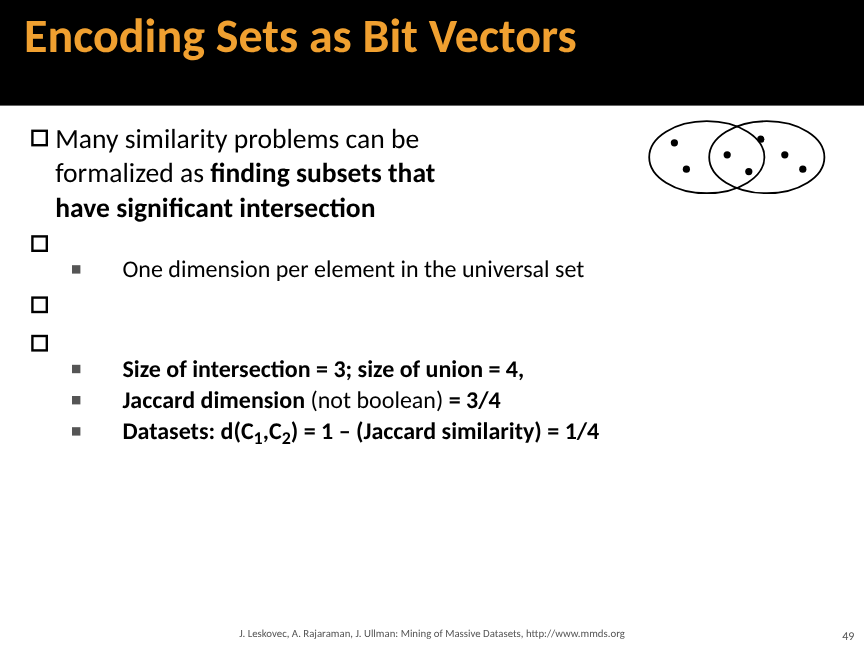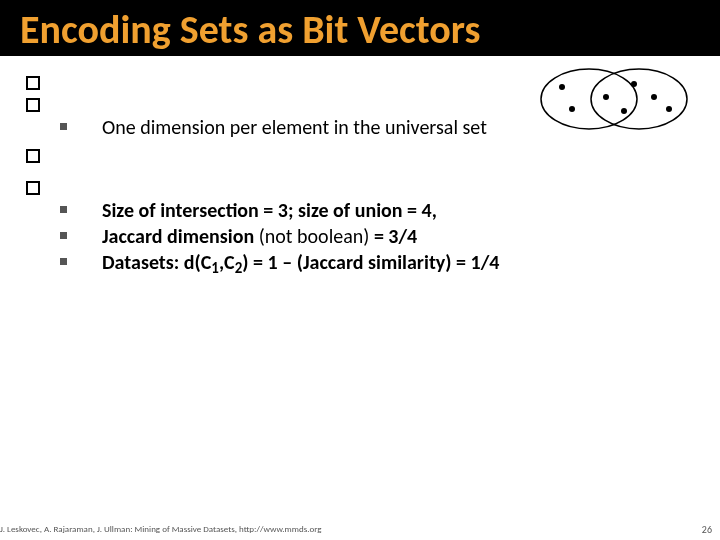--- a/index.html
+++ b/index.html
@@ -6,21 +6,21 @@
   body {
     width: 720px;
     height: 540px;
     font-family: Calibri, Arial, sans-serif;
     background: #fff;
     position: relative;
     overflow: hidden;
   }
   .title-bar {
     background: #000;
-    height: 56px;
+    height: 88px;
     padding: 8px 20px 0 20px;
     display: flex;
     align-items: flex-start;
   }
   .title-text {
     color: #f0a030;
     font-size: 40px;
     font-weight: bold;
     line-height: 1.1;
   }
@@ -74,20 +74,21 @@
   .venn {
     position: absolute;
     top: 3px;
     right: 26px;
   }
   .footer {
     position: absolute;
     bottom: 6px;
     left: 0;
     width: 100%;
+    text-align: center;
     font-size: 9px;
     color: #555;
   }
   .pagenum {
     position: absolute;
     bottom: 4px;
     right: 8px;
     font-size: 10px;
     color: #555;
   }
@@ -108,20 +109,25 @@
     <circle cx="38" cy="50" r="3" fill="#000"></circle>
     <circle cx="72" cy="38" r="3" fill="#000"></circle>
     <circle cx="90" cy="52" r="3" fill="#000"></circle>
     <circle cx="100" cy="25" r="3" fill="#000"></circle>
     <circle cx="120" cy="38" r="3" fill="#000"></circle>
     <circle cx="135" cy="50" r="3" fill="#000"></circle>
   </svg>
 
   <div class="bullet-row">
     <div class="box-bullet"></div>
+    <div class="bullet-text">
+      <span>Many similarity problems can be</span><br>
+      <span>formalized as </span><span class="bold">finding subsets that</span><br>
+      <span class="bold">have significant intersection</span>
+    </div>
   </div>
 
   <div class="bullet-row">
     <div class="box-bullet"></div>
   </div>
 
   <div class="sub-list">
     <div class="sub-row">
       <div class="square-bullet"></div>
       <div class="sub-text">One dimension per element in the universal set</div>
@@ -153,13 +159,13 @@
       <div class="square-bullet"></div>
       <div class="sub-text bold">
         <span>Datasets: d(C</span><span class="sub1">1</span><span>,C</span><span class="sub1">2</span><span>) = 1 – (Jaccard similarity) = 1/4</span>
       </div>
     </div>
   </div>
 
 </div>
 
 <div class="footer">J. Leskovec, A. Rajaraman, J. Ullman: Mining of Massive Datasets, http://www.mmds.org</div>
-<div class="pagenum">26</div>
+<div class="pagenum">49</div>
 
 </body></html>

